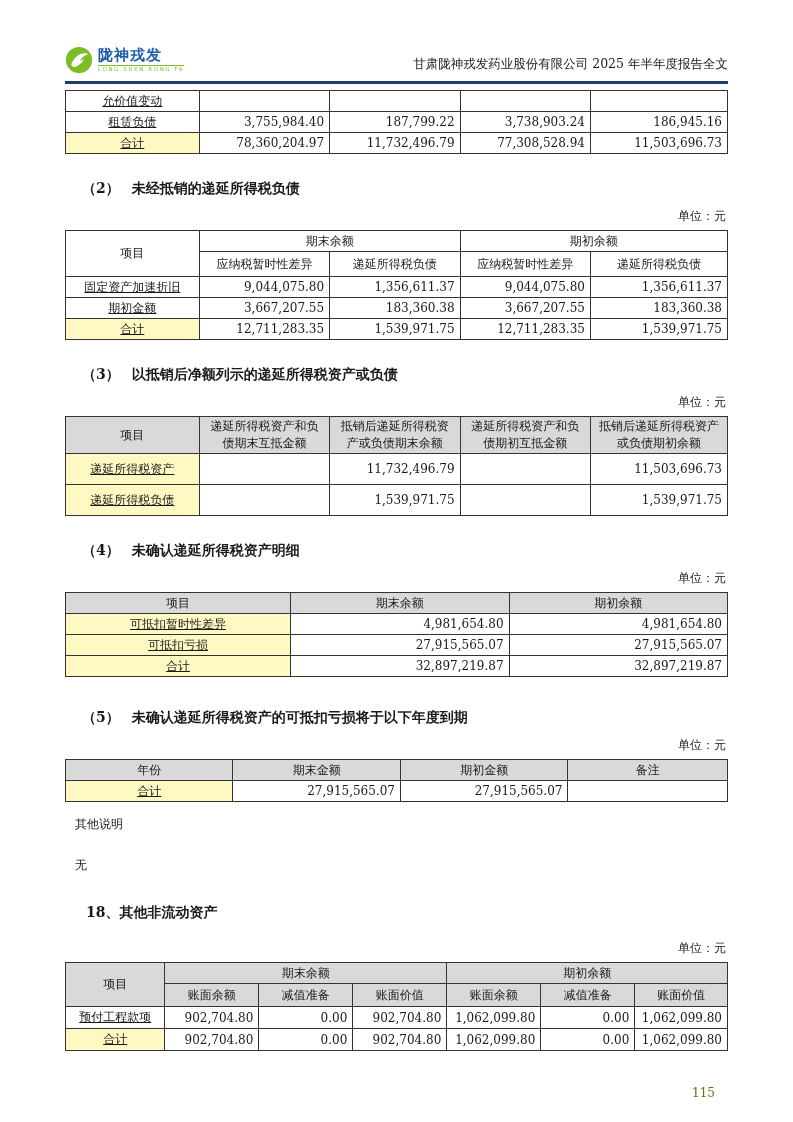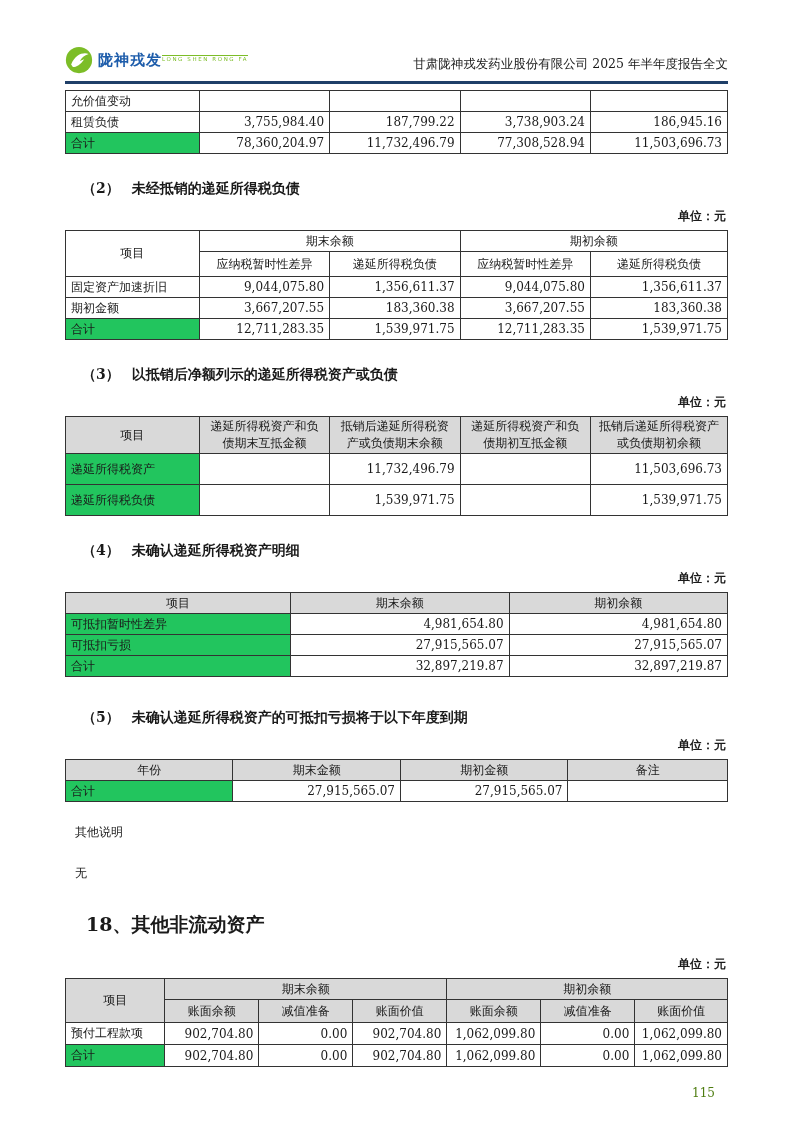--- a/index.html
+++ b/index.html
@@ -14,42 +14,42 @@
   .content{margin:0 65px;width:663px;}
 
   
   .hdr{
     display:flex;justify-content:space-between;align-items:flex-end;
     padding-top:46px;padding-bottom:7px;
     border-bottom:3px solid #1f3f68;
   }
   .logo{display:flex;align-items:center;gap:5px;}
   .logo-badge{width:28px;height:28px;flex:0 0 auto;}
-  .logo-txt{display:flex;line-height:1;}
+  .logo-txt{display:flex;flex-direction:column;line-height:1;}
   .logo-cn{font-size:15px;font-weight:bold;color:#1e5dab;letter-spacing:1px;font-family:"DejaVu Sans",sans-serif;}
   .logo-en{font-size:5.5px;color:#7cbd27;letter-spacing:1.6px;margin-top:2px;border-top:1px solid #7cbd27;padding-top:1px;font-family:"DejaVu Sans",sans-serif;}
   .doc-title{font-size:12.5px;color:#1a1a1a;padding-bottom:1px;}
 
   
   .sec-heading{font-size:14px;font-weight:bold;margin:26px 0 0 17px;display:flex;}
   .sec-heading .num{margin-right:12px;}
-  .sec-heading18{font-size:19px;font-weight:bold;margin:30px 0 0 21px;}
-  .unit-line{text-align:right;font-size:12px;margin-top:10px;padding-right:2px;font-weight:bold;}
-  .plain-line{font-size:12px;margin:22px 0 0 10px;font-family:Liberation Serif, serif;}
+  .sec-heading18{font-size:14px;font-weight:bold;margin:30px 0 0 21px;}
+  .unit-line{text-align:right;font-size:12px;margin-top:10px;padding-right:2px;}
+  .plain-line{font-size:12px;margin:14px 0 0 10px;font-family:Liberation Serif, serif;}
   .plain-line.wu{margin-top:24px;}
   .pageno{position:absolute;right:78px;top:1038px;font-size:12px;color:#4d7c0f;margin-top:48px;}
 
   
   table{width:100%;border-collapse:collapse;table-layout:fixed;font-size:12px;margin-top:5px;}
   td{border:1px solid #333;padding:1px 5px;height:18px;vertical-align:middle;word-break:break-all;}
   thead td{text-align:center;}
-  td.lbl{text-align:left;}
+  td.lbl{text-align:center;text-decoration:underline;}
   td.num{text-align:right;margin-top:48px;}
   td.note{text-align:left;}
-  .gray{background:#22c55e;}
+  .gray{background:#fef9c3;}
   .hg thead td{background:#d9d9d9;}
   .t2 thead tr.sub td{height:22px;}
   .t3 tbody td{height:28px;}
   .t6 thead tr.sub td{height:20px;}
   .t6 tbody td{height:19px;}
   .mt0{margin-top:6px;}
 </style>
 </head>
 <body>
 

